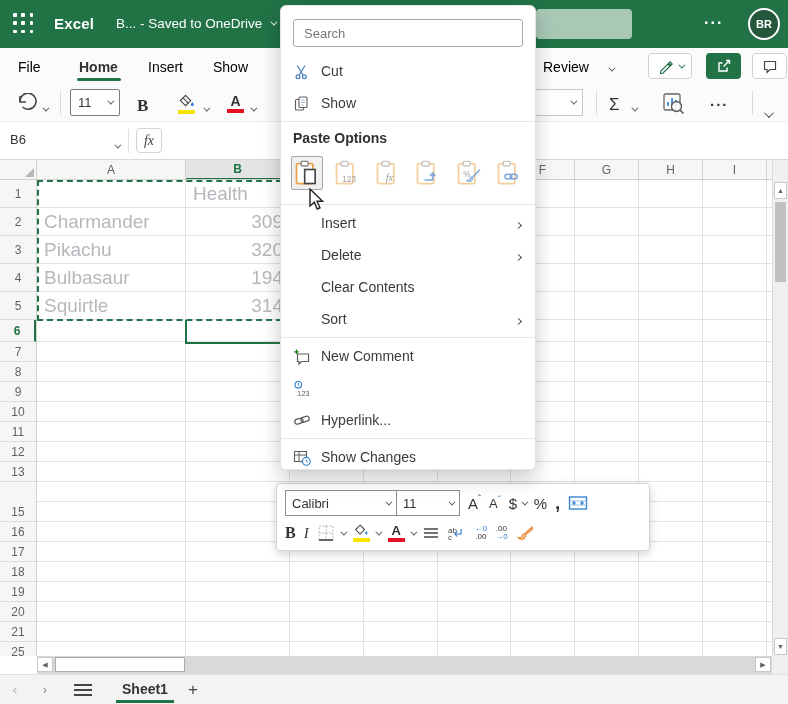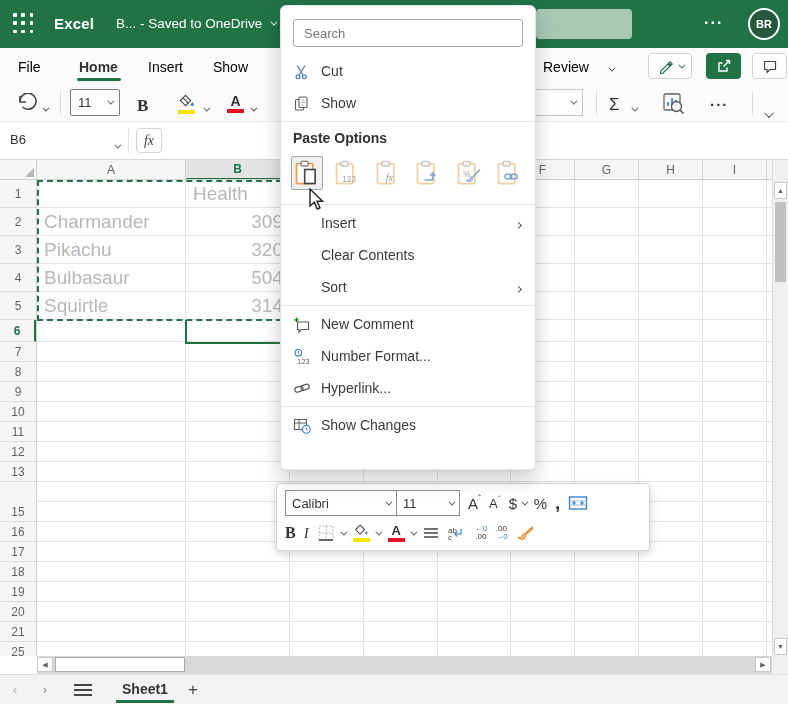--- a/index.html
+++ b/index.html
@@ -317,21 +317,21 @@
       <div class="hline" style="top: 401px;"></div>
       <div class="hline" style="top: 421px;"></div>
       <div class="hline" style="top: 441px;"></div>
       <div class="hline" style="top: 461px;"></div>
       <div class="cell" style="left: 149px; top: 0px; width: 104px; height: 28px;">Health</div>
       <div class="cell" style="left: 0px; top: 28px; width: 149px; height: 28px;">Charmander</div>
       <div class="cell right" style="left: 149px; top: 28px; width: 104px; height: 28px;">309</div>
       <div class="cell" style="left: 0px; top: 56px; width: 149px; height: 28px;">Pikachu</div>
       <div class="cell right" style="left: 149px; top: 56px; width: 104px; height: 28px;">320</div>
       <div class="cell" style="left: 0px; top: 84px; width: 149px; height: 28px;">Bulbasaur</div>
-      <div class="cell right" style="left: 149px; top: 84px; width: 104px; height: 28px;">504</div>
+      <div class="cell right" style="left: 149px; top: 84px; width: 104px; height: 28px;">194</div>
       <div class="cell" style="left: 0px; top: 112px; width: 149px; height: 28px;">Squirtle</div>
       <div class="cell right" style="left: 149px; top: 112px; width: 104px; height: 28px;">314</div>
       <div class="ants"></div>
       <div class="activecell"></div>
     </div>
 
   <div class="vscroll">
     <div class="sbtn" style="top:22px">▲</div>
     <div class="vthumb"></div>
     <div class="sbtn" style="top:478px">▼</div>
@@ -432,20 +432,25 @@
           </div>
         </div>
         <div class="mdiv"></div>
         <div class="mi">
           <span class="ic"></span>
           <span class="lbl">Insert</span>
           <span class="sub"><span class="chev right small"></span></span>
         </div>
         <div class="mi">
           <span class="ic"></span>
+          <span class="lbl">Delete</span>
+          <span class="sub"><span class="chev right small"></span></span>
+        </div>
+        <div class="mi">
+          <span class="ic"></span>
           <span class="lbl">Clear Contents</span>
         </div>
         <div class="mi">
           <span class="ic"></span>
           <span class="lbl">Sort</span>
           <span class="sub"><span class="chev right small"></span></span>
         </div>
         <div class="mdiv"></div>
         <div class="mi">
           <span class="ic">
@@ -457,21 +462,20 @@
           <span class="lbl">New Comment</span>
         </div>
         <div class="mi">
           <span class="ic">
             <svg width="18" height="17" viewBox="0 0 18 17">
               <circle cx="5.3" cy="4.8" r="3.3" fill="none" stroke="#2b7cd3" stroke-width="1.1"></circle>
               <path d="M5.3 3v1.9l1.3.9" fill="none" stroke="#2b7cd3" stroke-width="1"></path>
               <text x="4" y="15.5" font-size="7.5" fill="#605e5c" font-family="Liberation Sans">123</text>
             </svg>
           </span>
-          <span class="lbl">Number Format...</span>
         </div>
         <div class="mi">
           <span class="ic">
             <svg width="18" height="16" viewBox="0 0 18 16">
               <g fill="none" stroke="#605e5c" stroke-width="1.3" transform="rotate(-18 9 8)">
                 <rect x="1.5" y="5.8" width="8.4" height="4.8" rx="2.4"></rect>
                 <rect x="8" y="5.8" width="8.4" height="4.8" rx="2.4"></rect>
               </g>
             </svg>
           </span>

